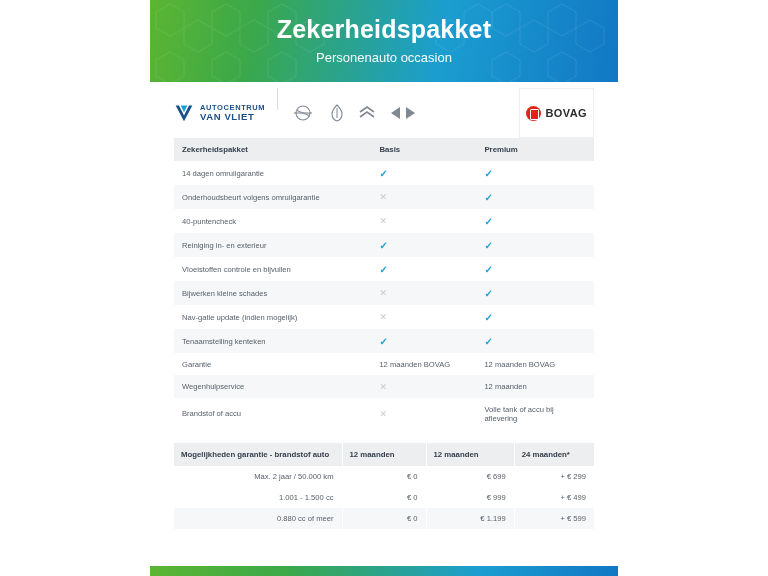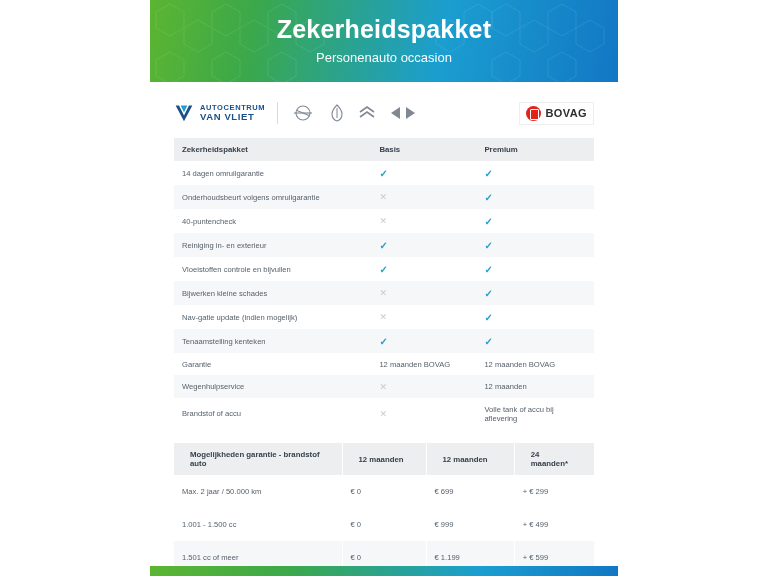--- a/index.html
+++ b/index.html
@@ -71,21 +71,20 @@
     top: 82px;
     width: 468px;
     bottom: 10px;
     background: #ffffff;
     box-sizing: border-box;
     padding: 0 24px;
   }
   
   .logorow {
     display: flex;
-    align-items: center;
     height: 50px;
     margin-top: 6px;
   }
   .brandlogo {
     display: flex;
     align-items: center;
     gap: 6px;
   }
   .brand-v {
     width: 20px;
@@ -192,28 +191,29 @@
     width: 100%;
     border-collapse: collapse;
     font-size: 7.6px;
   }
   table.p th {
     text-align: left;
     font-weight: bold;
     font-size: 7.8px;
     color: #36414c;
     background: #edeef0;
-    padding: 7px 16px;
+    padding: 7px 7px;
     border-right: 1px solid #ffffff;
   }
   table.p th:last-child { border-right: 0; }
   table.p td {
-    padding: 12px 8px;
+    padding: 6px 8px;
     color: #56606b;
     border-right: 1px solid #ffffff;
+    text-align: right;
   }
   table.p td:last-child { border-right: 0; }
   table.p tbody tr.alt td { background: #f6f7f8; }
   .p-c1 { width: 40%; }
   .p-c2 { width: 20%; }
   .p-c3 { width: 21%; }
   .p-c4 { width: 19%; }
 </style>
 </head>
 <body>
@@ -370,21 +370,21 @@
           <td>€ 699</td>
           <td>+ € 299</td>
         </tr>
         <tr>
           <td>1.001 - 1.500 cc</td>
           <td>€ 0</td>
           <td>€ 999</td>
           <td>+ € 499</td>
         </tr>
         <tr class="alt">
-          <td>1.501 cc of meer</td>
+          <td>0.880 cc of meer</td>
           <td>€ 0</td>
           <td>€ 1.199</td>
           <td>+ € 599</td>
         </tr>
       </tbody>
     </table>
 
   </div>
 
   <div class="footer-strip"></div>

